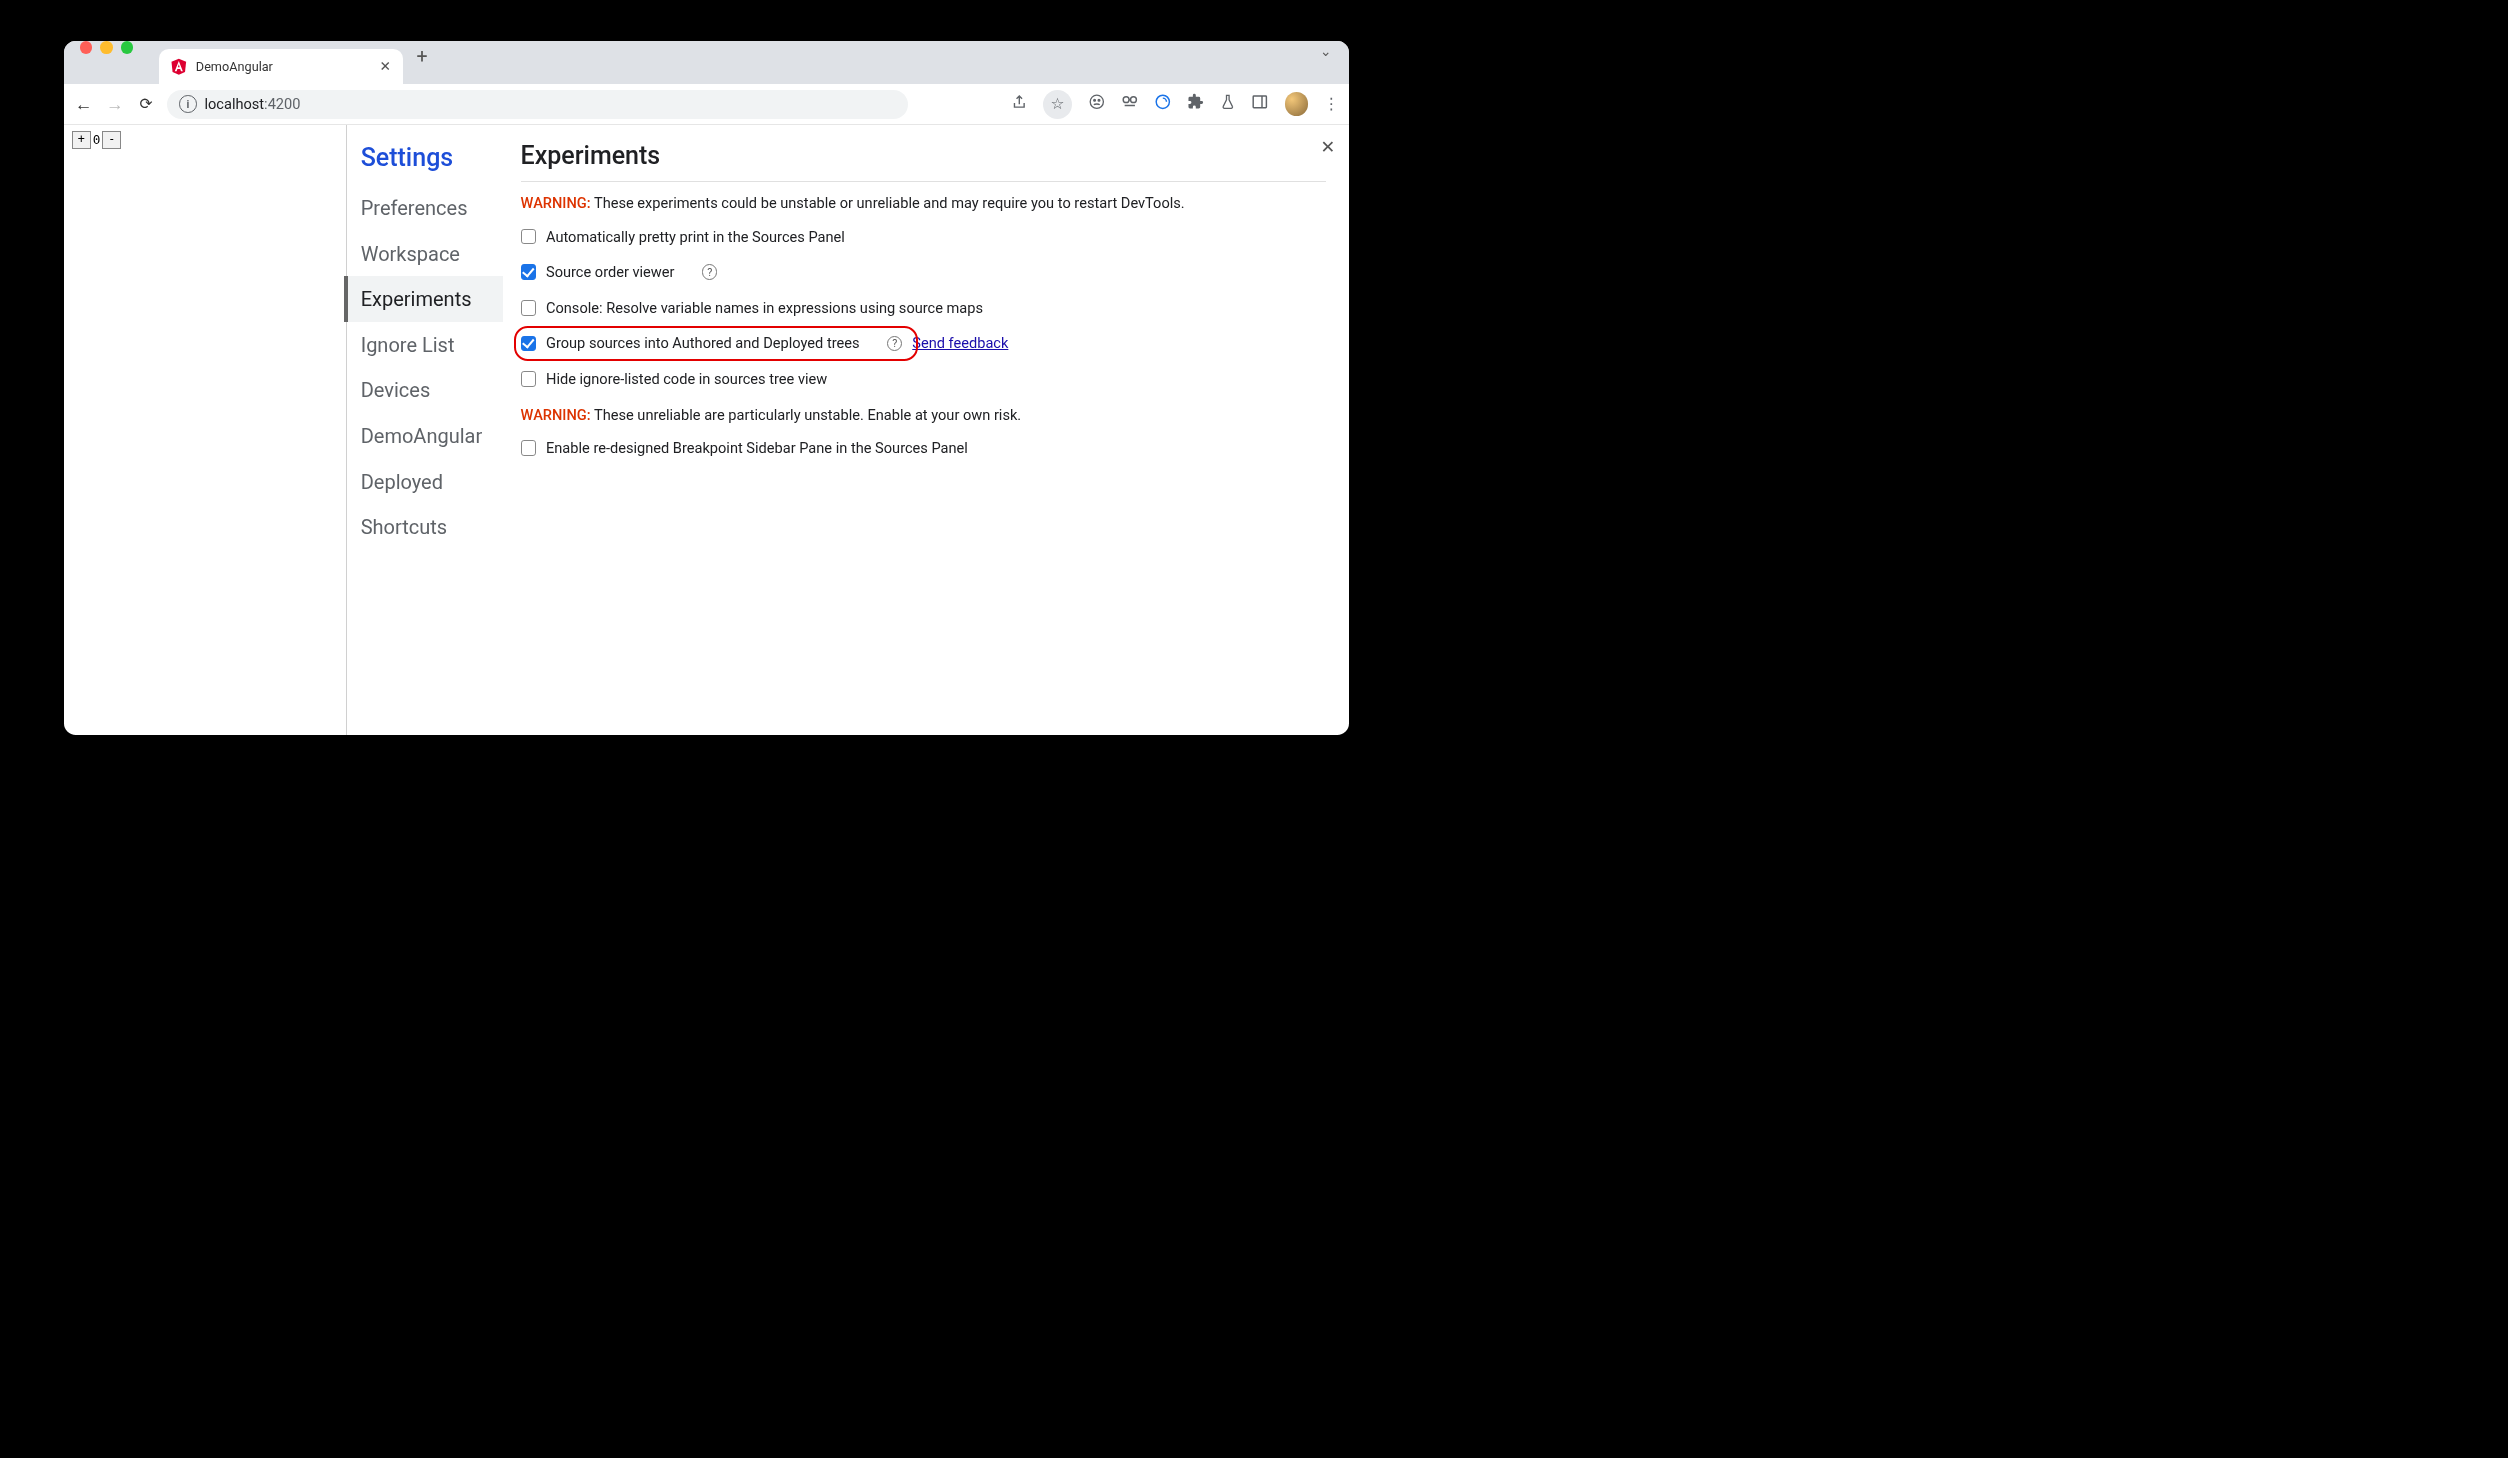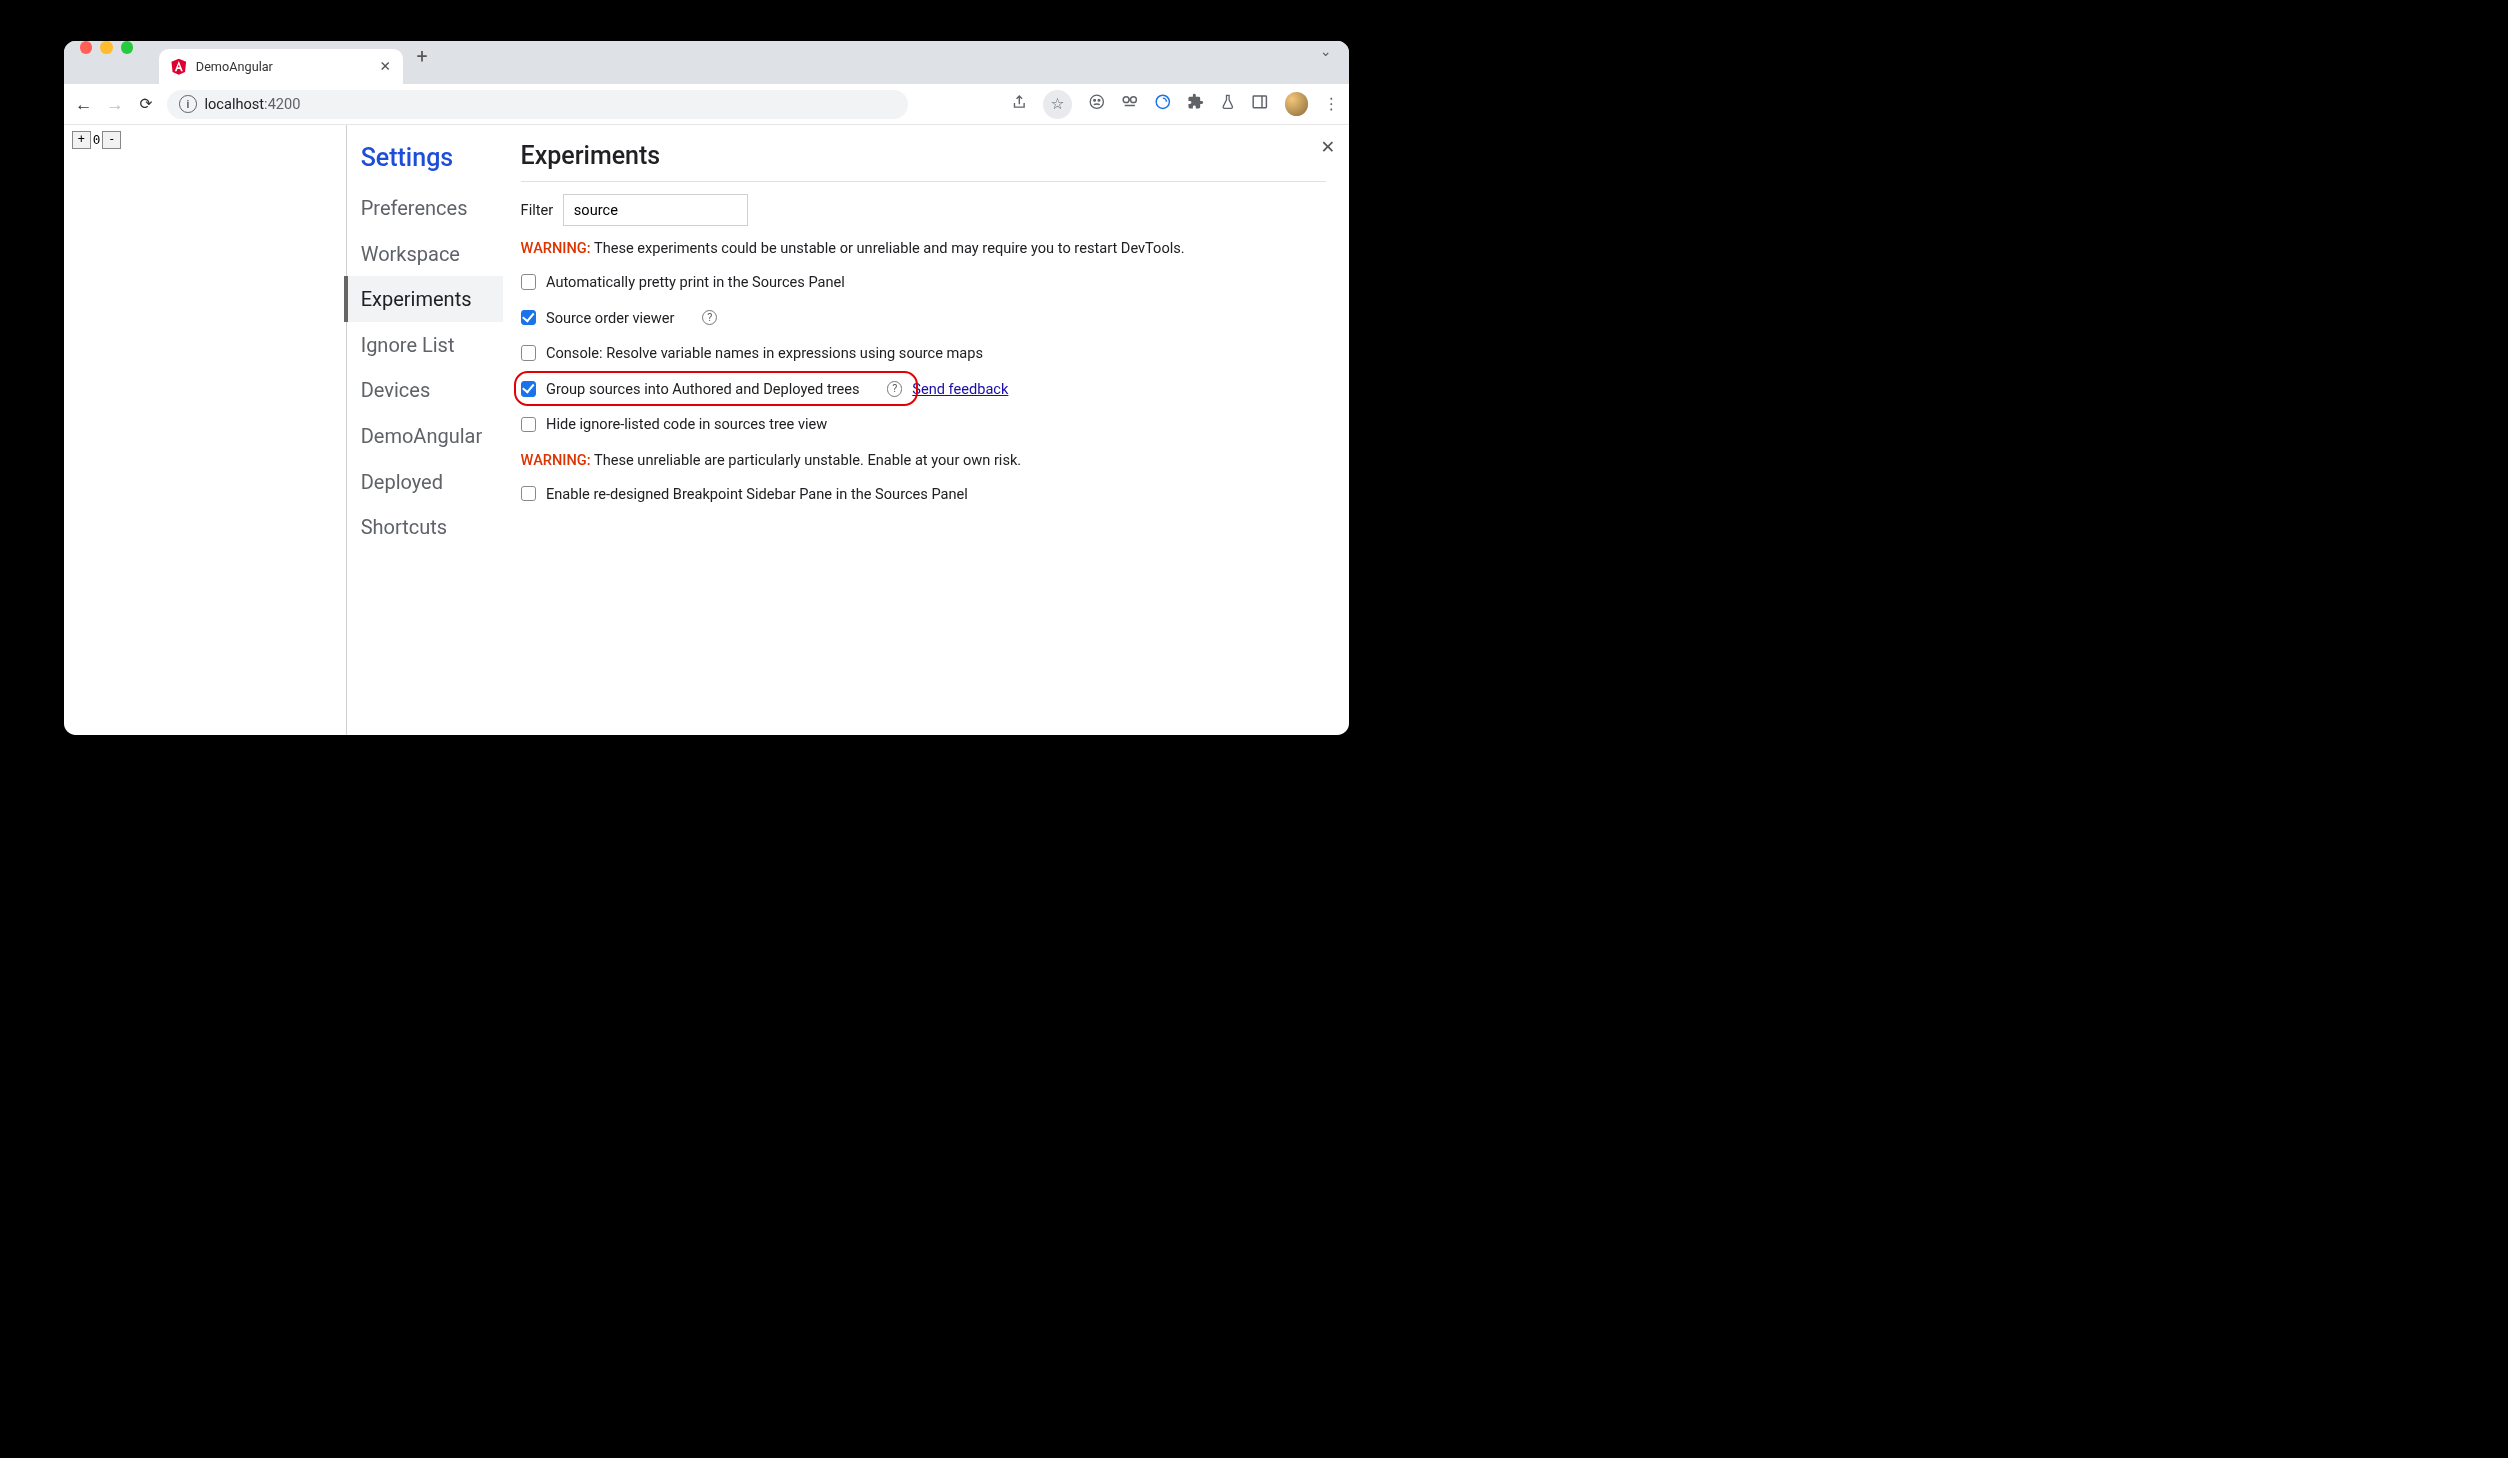--- a/index.html
+++ b/index.html
@@ -225,24 +225,20 @@
         <div class="nav-item">Ignore List</div>
         <div class="nav-item">Devices</div>
         <div class="nav-item">DemoAngular</div>
         <div class="nav-item">Deployed</div>
         <div class="nav-item">Shortcuts</div>
       </div>
 
       <div class="settings-main">
         <div class="panel-title">Experiments</div>
         <hr class="hr">
-        <div class="filter-row">
-          <span class="filter-label">Filter</span>
-          <input class="filter-input" value="source" style="">
-        </div>
         <div class="warning-line">
           <span class="warn">WARNING:</span><span> These experiments could be unstable or unreliable and may require you to restart DevTools.</span>
         </div>
 
         <div class="exp-row">
           <span class="cbx"></span>
           <span>Automatically pretty print in the Sources Panel</span>
         </div>
 
         <div class="exp-row">

